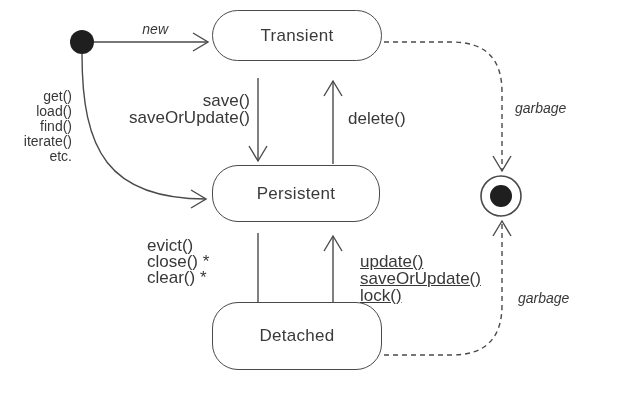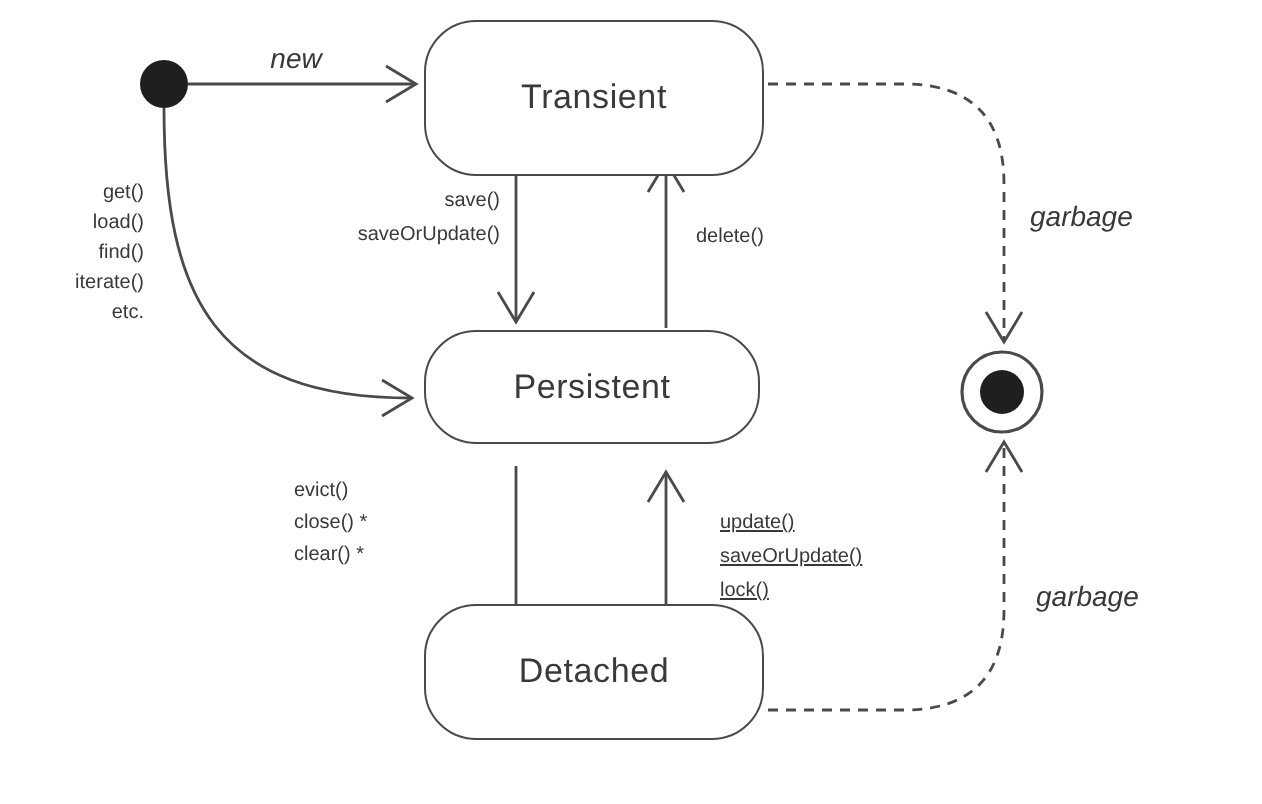--- a/index.html
+++ b/index.html
@@ -26,33 +26,33 @@
     border: 1.6px solid #4a4a4a;
     border-radius: 26px;
     background: #ffffff;
     display: flex;
     align-items: center;
     justify-content: center;
     font-size: 17px;
     color: #3a3a3a;
     letter-spacing: 0.3px;
   }
-  .state--transient { left: 212px; top: 10px;  width: 170px; height: 78px; }
+  .state--transient { left: 212px; top: 10px;  width: 170px; height: 51px; }
   .state--persistent{ left: 212px; top: 165px; width: 168px; height: 57px; }
   .state--detached  { left: 212px; top: 302px; width: 170px; height: 68px; }
   .lbl {
     position: absolute;
-    font-size: 10px;
+    font-size: 17px;
     color: #383838;
     line-height: 16px;
     white-space: pre-line;
   }
   .lbl--italic { font-style: italic; font-size: 14px; }
-  .lbl--new     { left: 118px; top: 21px;  width: 60px;  text-align: center; }
-  .lbl--methods { left: 4px;   top: 89px;  width: 68px;  text-align: right; line-height: 15px; font-size: 10px; }
+  .lbl--new     { left: 108px; top: 21px;  width: 60px;  text-align: right; }
+  .lbl--methods { left: 4px;   top: 89px;  width: 68px;  text-align: right; line-height: 15px; font-size: 14px; }
   .lbl--save    { left: 100px; top: 92px;  width: 150px; text-align: right; line-height: 17px; }
   .lbl--delete  { left: 348px; top: 111px; }
   .lbl--evict   { left: 147px; top: 238px; width: 100px; }
   .lbl--update  { left: 360px; top: 253px; line-height: 17px; text-decoration: underline; }
   .lbl--garbage-top    { left: 515px; top: 100px; }
   .lbl--garbage-bottom { left: 518px; top: 290px; }
 </style>
 </head>
 <body>
 

